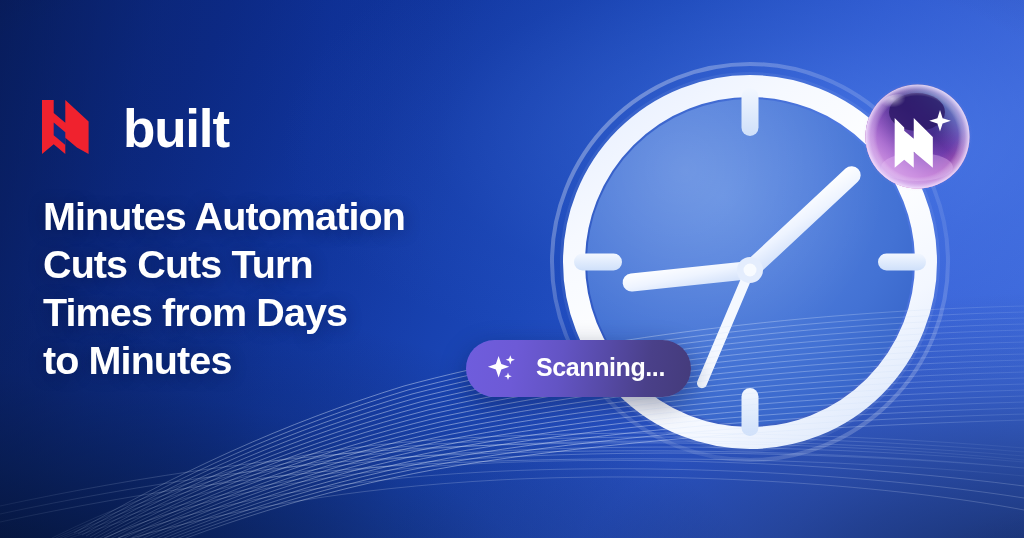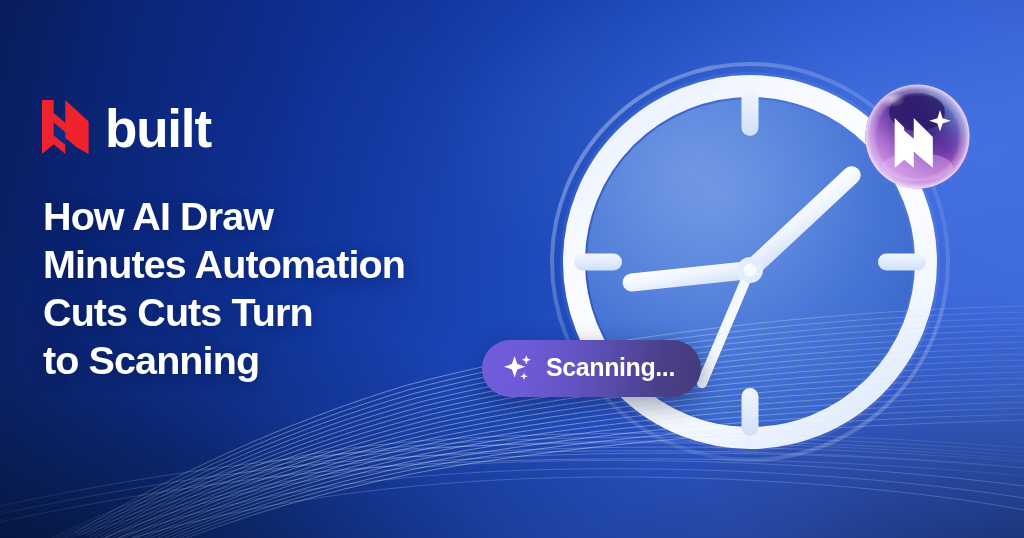--- a/index.html
+++ b/index.html
@@ -87,21 +87,21 @@
 
   .layer { position: absolute; inset: 0; pointer-events: none; }
 
   
   #logo-lockup {
     position: absolute;
     left: 42px;
     top: 100px;
     display: flex;
     align-items: center;
-    gap: 14px;
+    gap: 32px;
     z-index: 30;
   }
   #logo-mark { width: 49px; height: 54px; display: block; }
   #logo-wordmark {
     font-size: 53px;
     line-height: 1;
     font-weight: 700;
     color: #ffffff;
     letter-spacing: -1.2px;
     font-family: "Liberation Sans", sans-serif;
@@ -154,27 +154,27 @@
     top: 81px;
     width: 111px;
     height: 111px;
     z-index: 40;
   }
   #orb-badge svg { display: block; width: 100%; height: 100%; }
 
   
   #scanning-pill {
     position: absolute;
-    left: 482px;
+    left: 466px;
     top: 340px;
     height: 57px;
     padding: 0 26px 0 20px;
     display: flex;
     align-items: center;
-    gap: 13px;
+    gap: 19px;
     border-radius: 29px;
     background: linear-gradient(99deg,
         #6f5ddd 0%,
         #6d5ad6 22%,
         #6354c4 42%,
         #564aa6 62%,
         #4a4089 80%,
         #443b7b 100%);
     box-shadow: 0 8px 26px rgba(10,20,60,0.40);
     z-index: 45;
@@ -408,19 +408,19 @@
         <path d="M0 0 L0 54 L11.7 44.2 L23.3 54 L23.3 37.7 L34.9 47.5 L46.6 54
                  L46.6 21.5 L23.3 0 L23.3 22.7 L11.7 13.0 L11.7 0 Z" fill="#F0222E"></path>
         <path d="M11.7 22.6 L23.3 32.3 L23.3 45.0 L11.7 35.3 Z" fill="#0c2a85"></path>
         <path d="M11.7 20.0 L23.3 29.7 L23.3 24.3 L11.7 14.6 Z" fill="#F0222E"></path>
       </svg>
     </span>
     <span id="logo-wordmark">built</span>
   </div>
 
   <h1 id="headline">
-    <span class="hl-line">How AI Draw</span>
     <span class="hl-line">Minutes Automation</span>
     <span class="hl-line">Cuts Cuts Turn</span>
-    <span class="hl-line">to Scanning</span>
+    <span class="hl-line">Times from Days</span>
+    <span class="hl-line">to Minutes</span>
   </h1>
 
 </div>
 
 </body></html>

